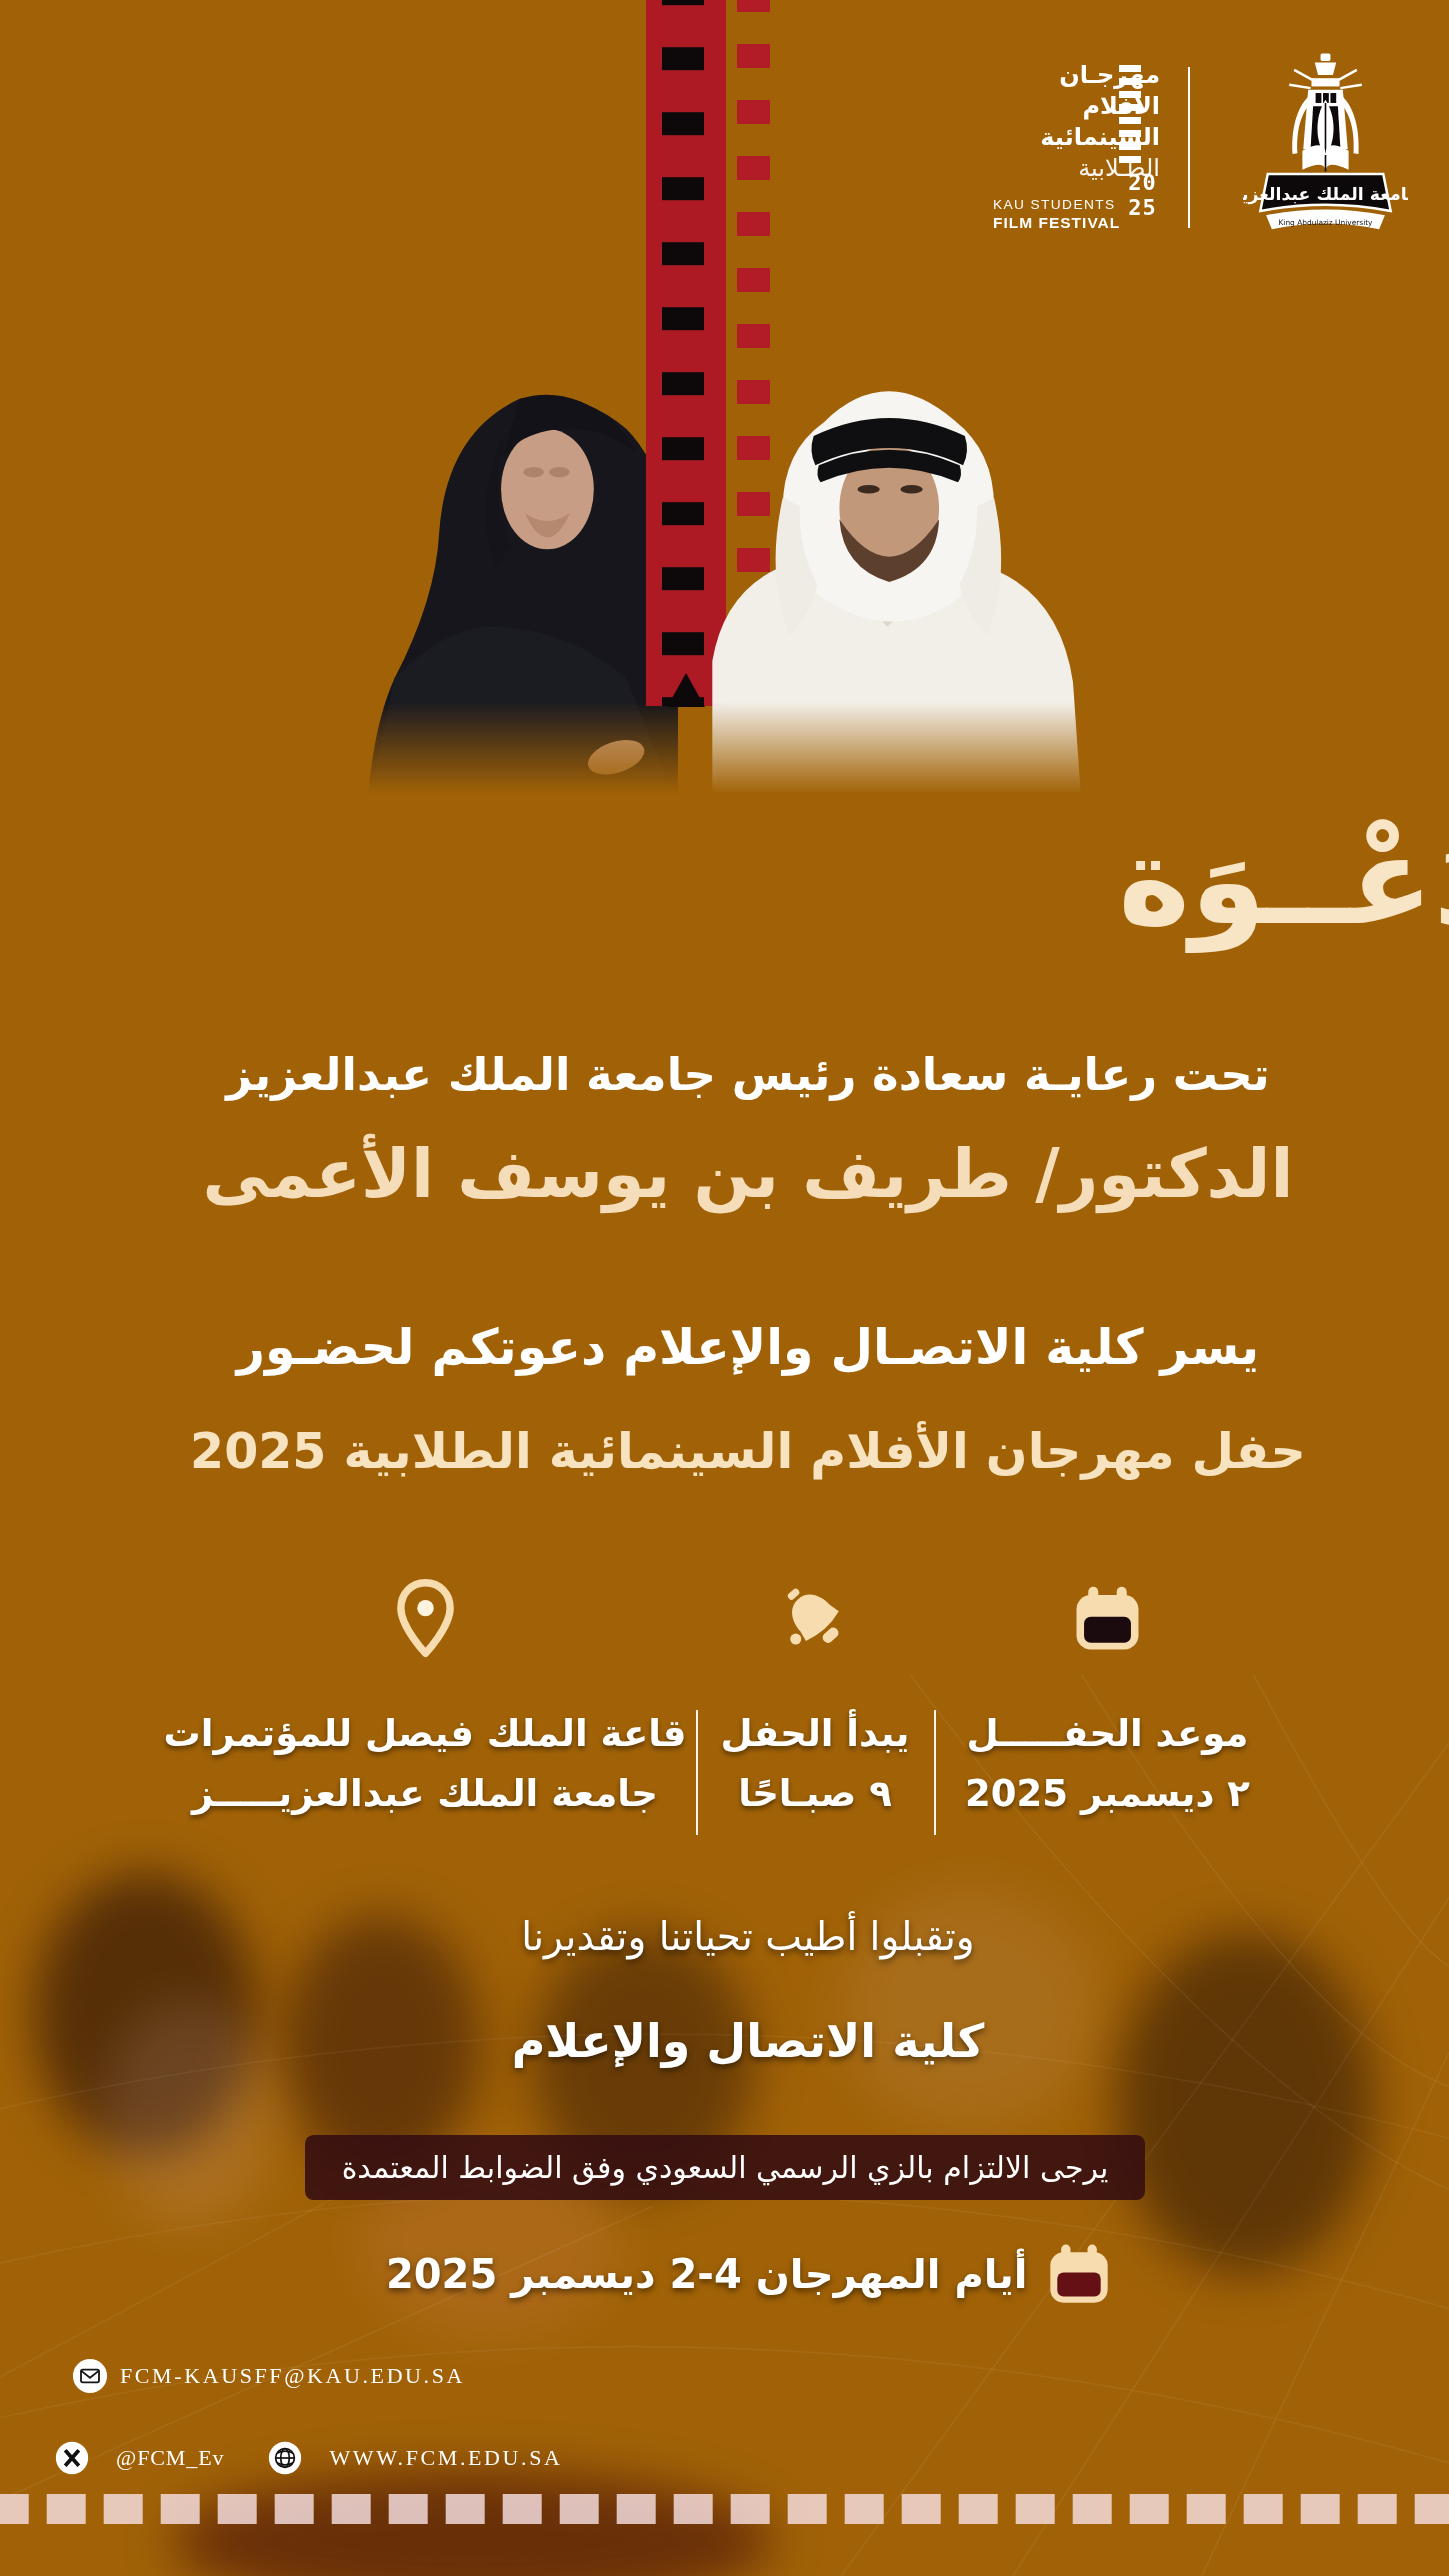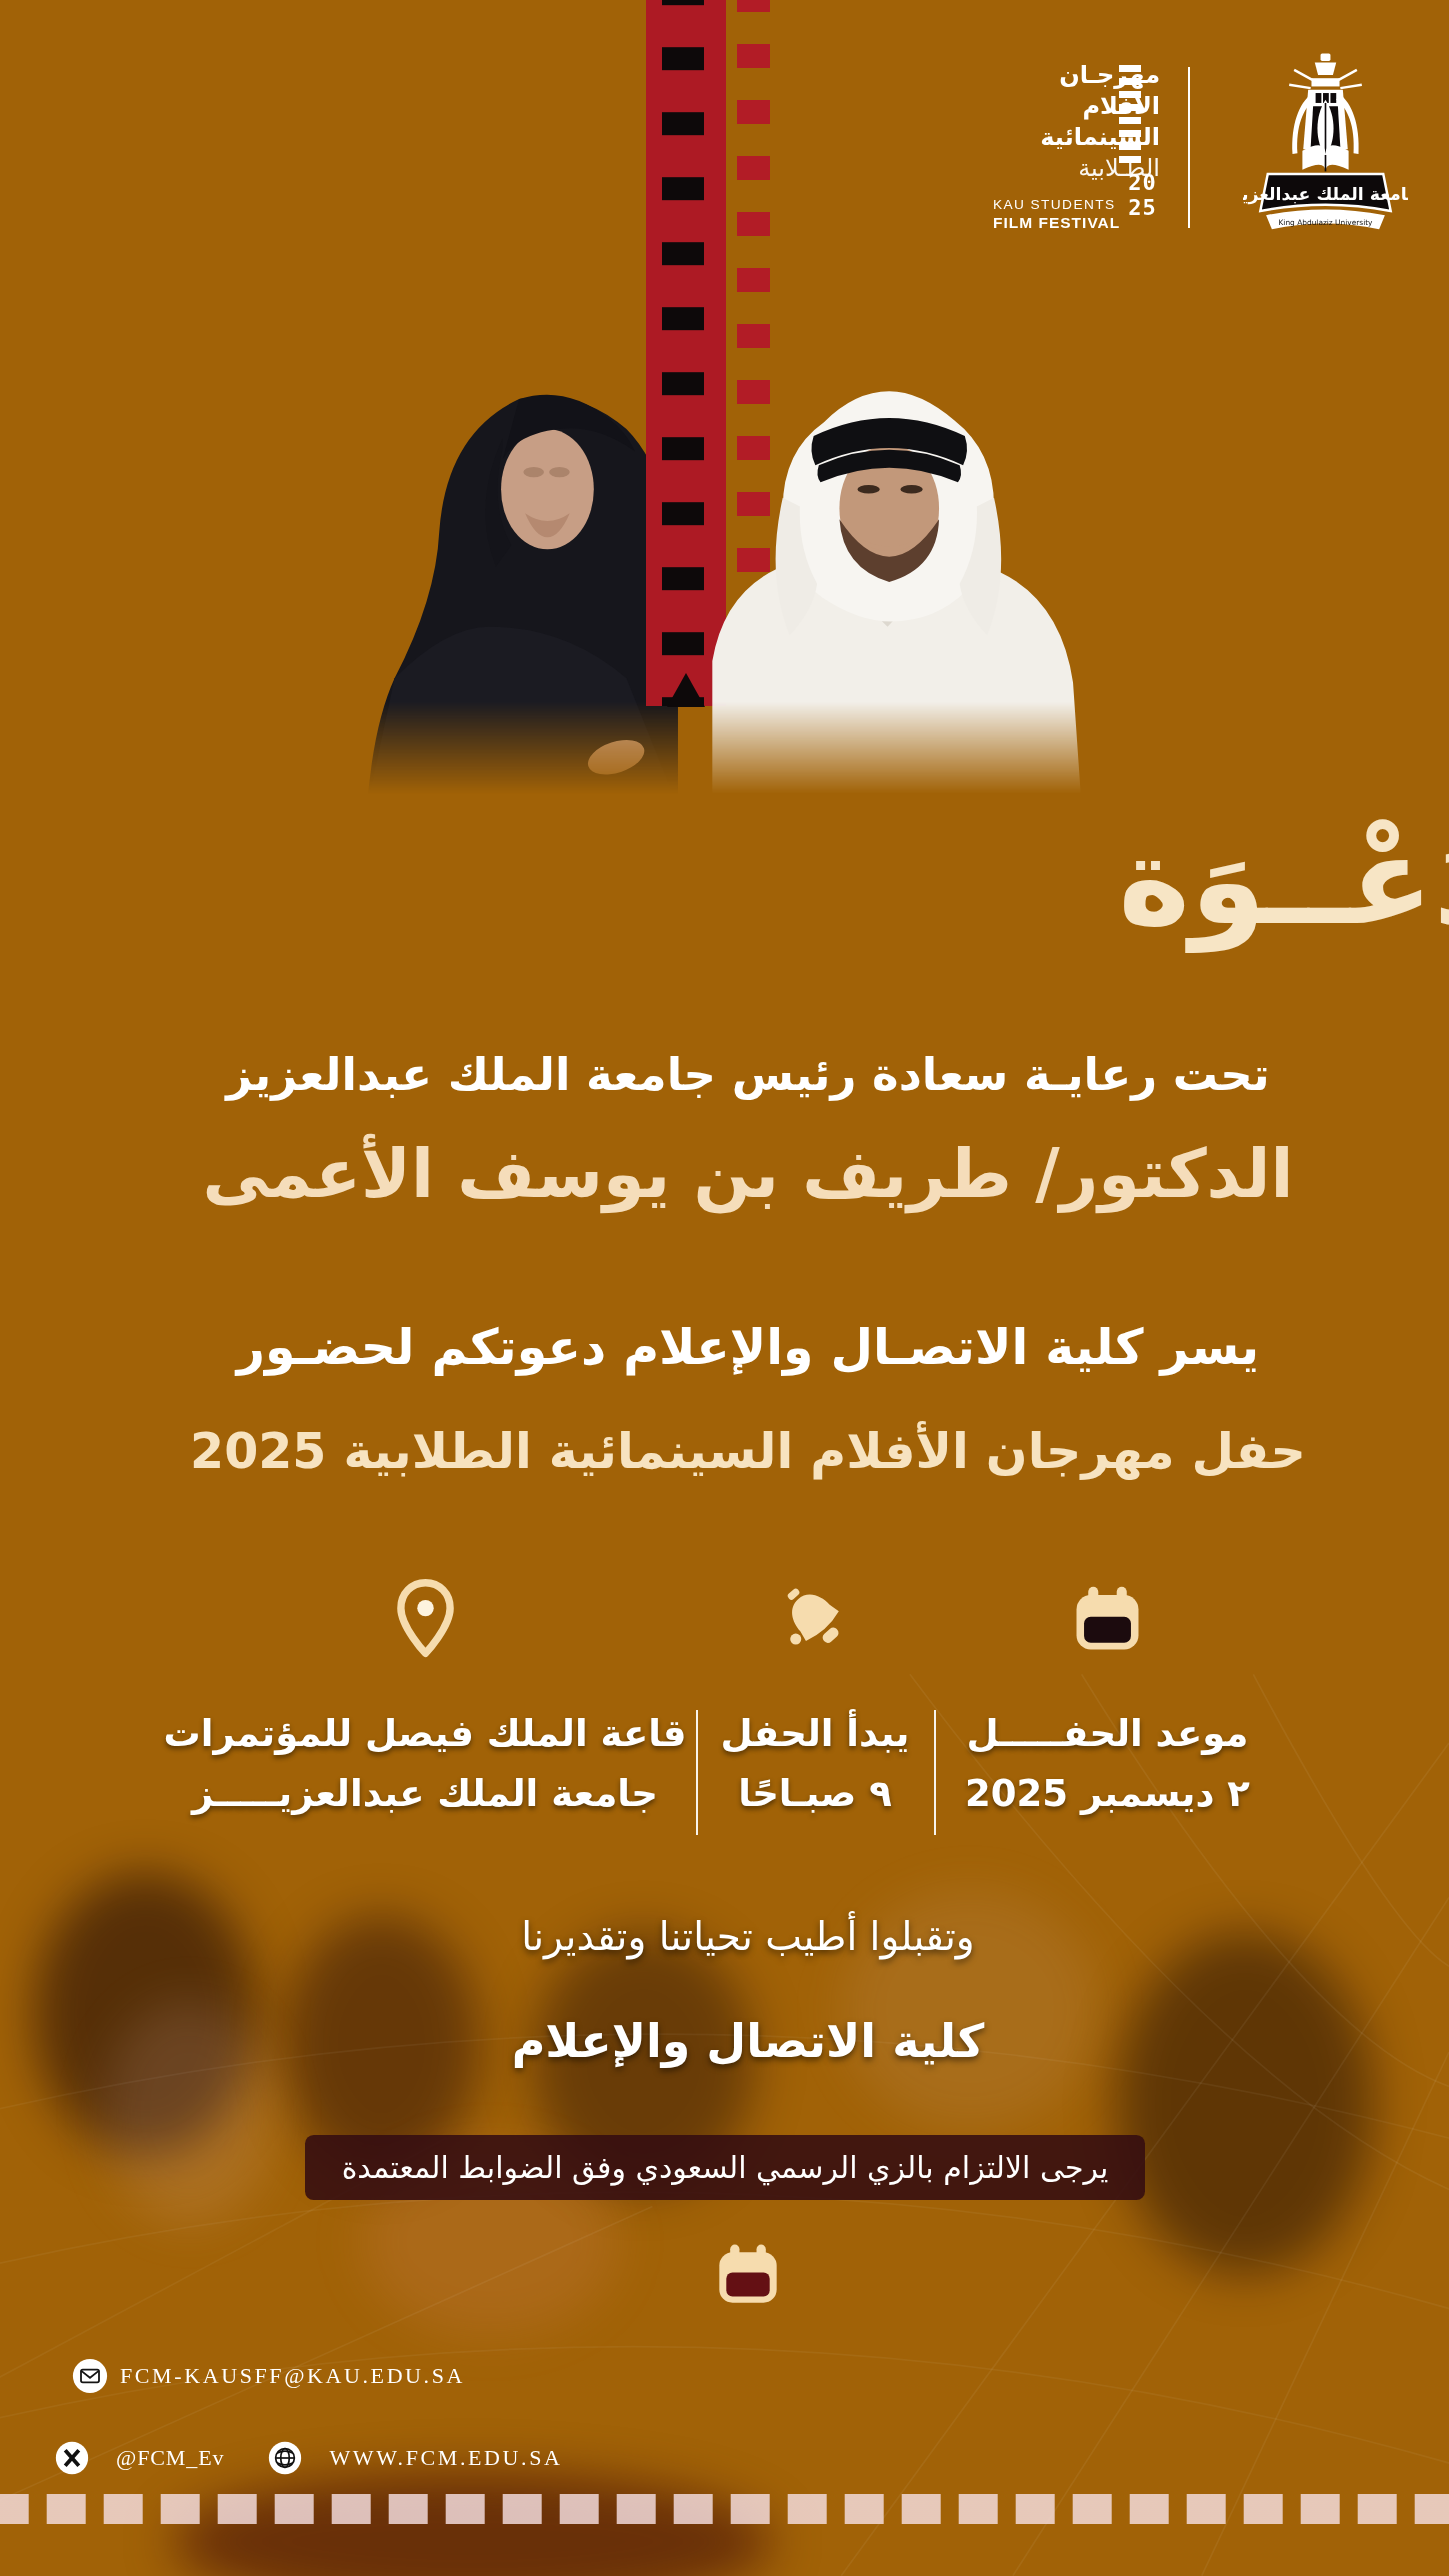--- a/index.html
+++ b/index.html
@@ -267,20 +267,21 @@
 
   <div class="abs days">
     <span>
       <svg width="62" height="62" viewBox="0 0 80 80">
         <rect x="3" y="12" width="74" height="65" rx="17" fill="#f6dcae"></rect>
         <rect x="17" y="2" width="12" height="20" rx="6" fill="#f6dcae"></rect>
         <rect x="51" y="2" width="12" height="20" rx="6" fill="#f6dcae"></rect>
         <rect x="12" y="38" width="56" height="31" rx="8" fill="#641014"></rect>
       </svg>
     </span>
+    <span class="txt">أيام المهرجان 4-2 ديسمبر 2025</span>
   </div>
 
   <div class="contact-row row1">
     <span>
       <svg width="36" height="36" viewBox="0 0 40 40">
         <circle cx="20" cy="20" r="19" fill="#ffffff"></circle>
         <rect x="10" y="13" width="20" height="14" rx="2" fill="none" stroke="#151515" stroke-width="2"></rect>
         <path d="M10,14 L20,22 L30,14" fill="none" stroke="#151515" stroke-width="2"></path>
       </svg>
     </span>

